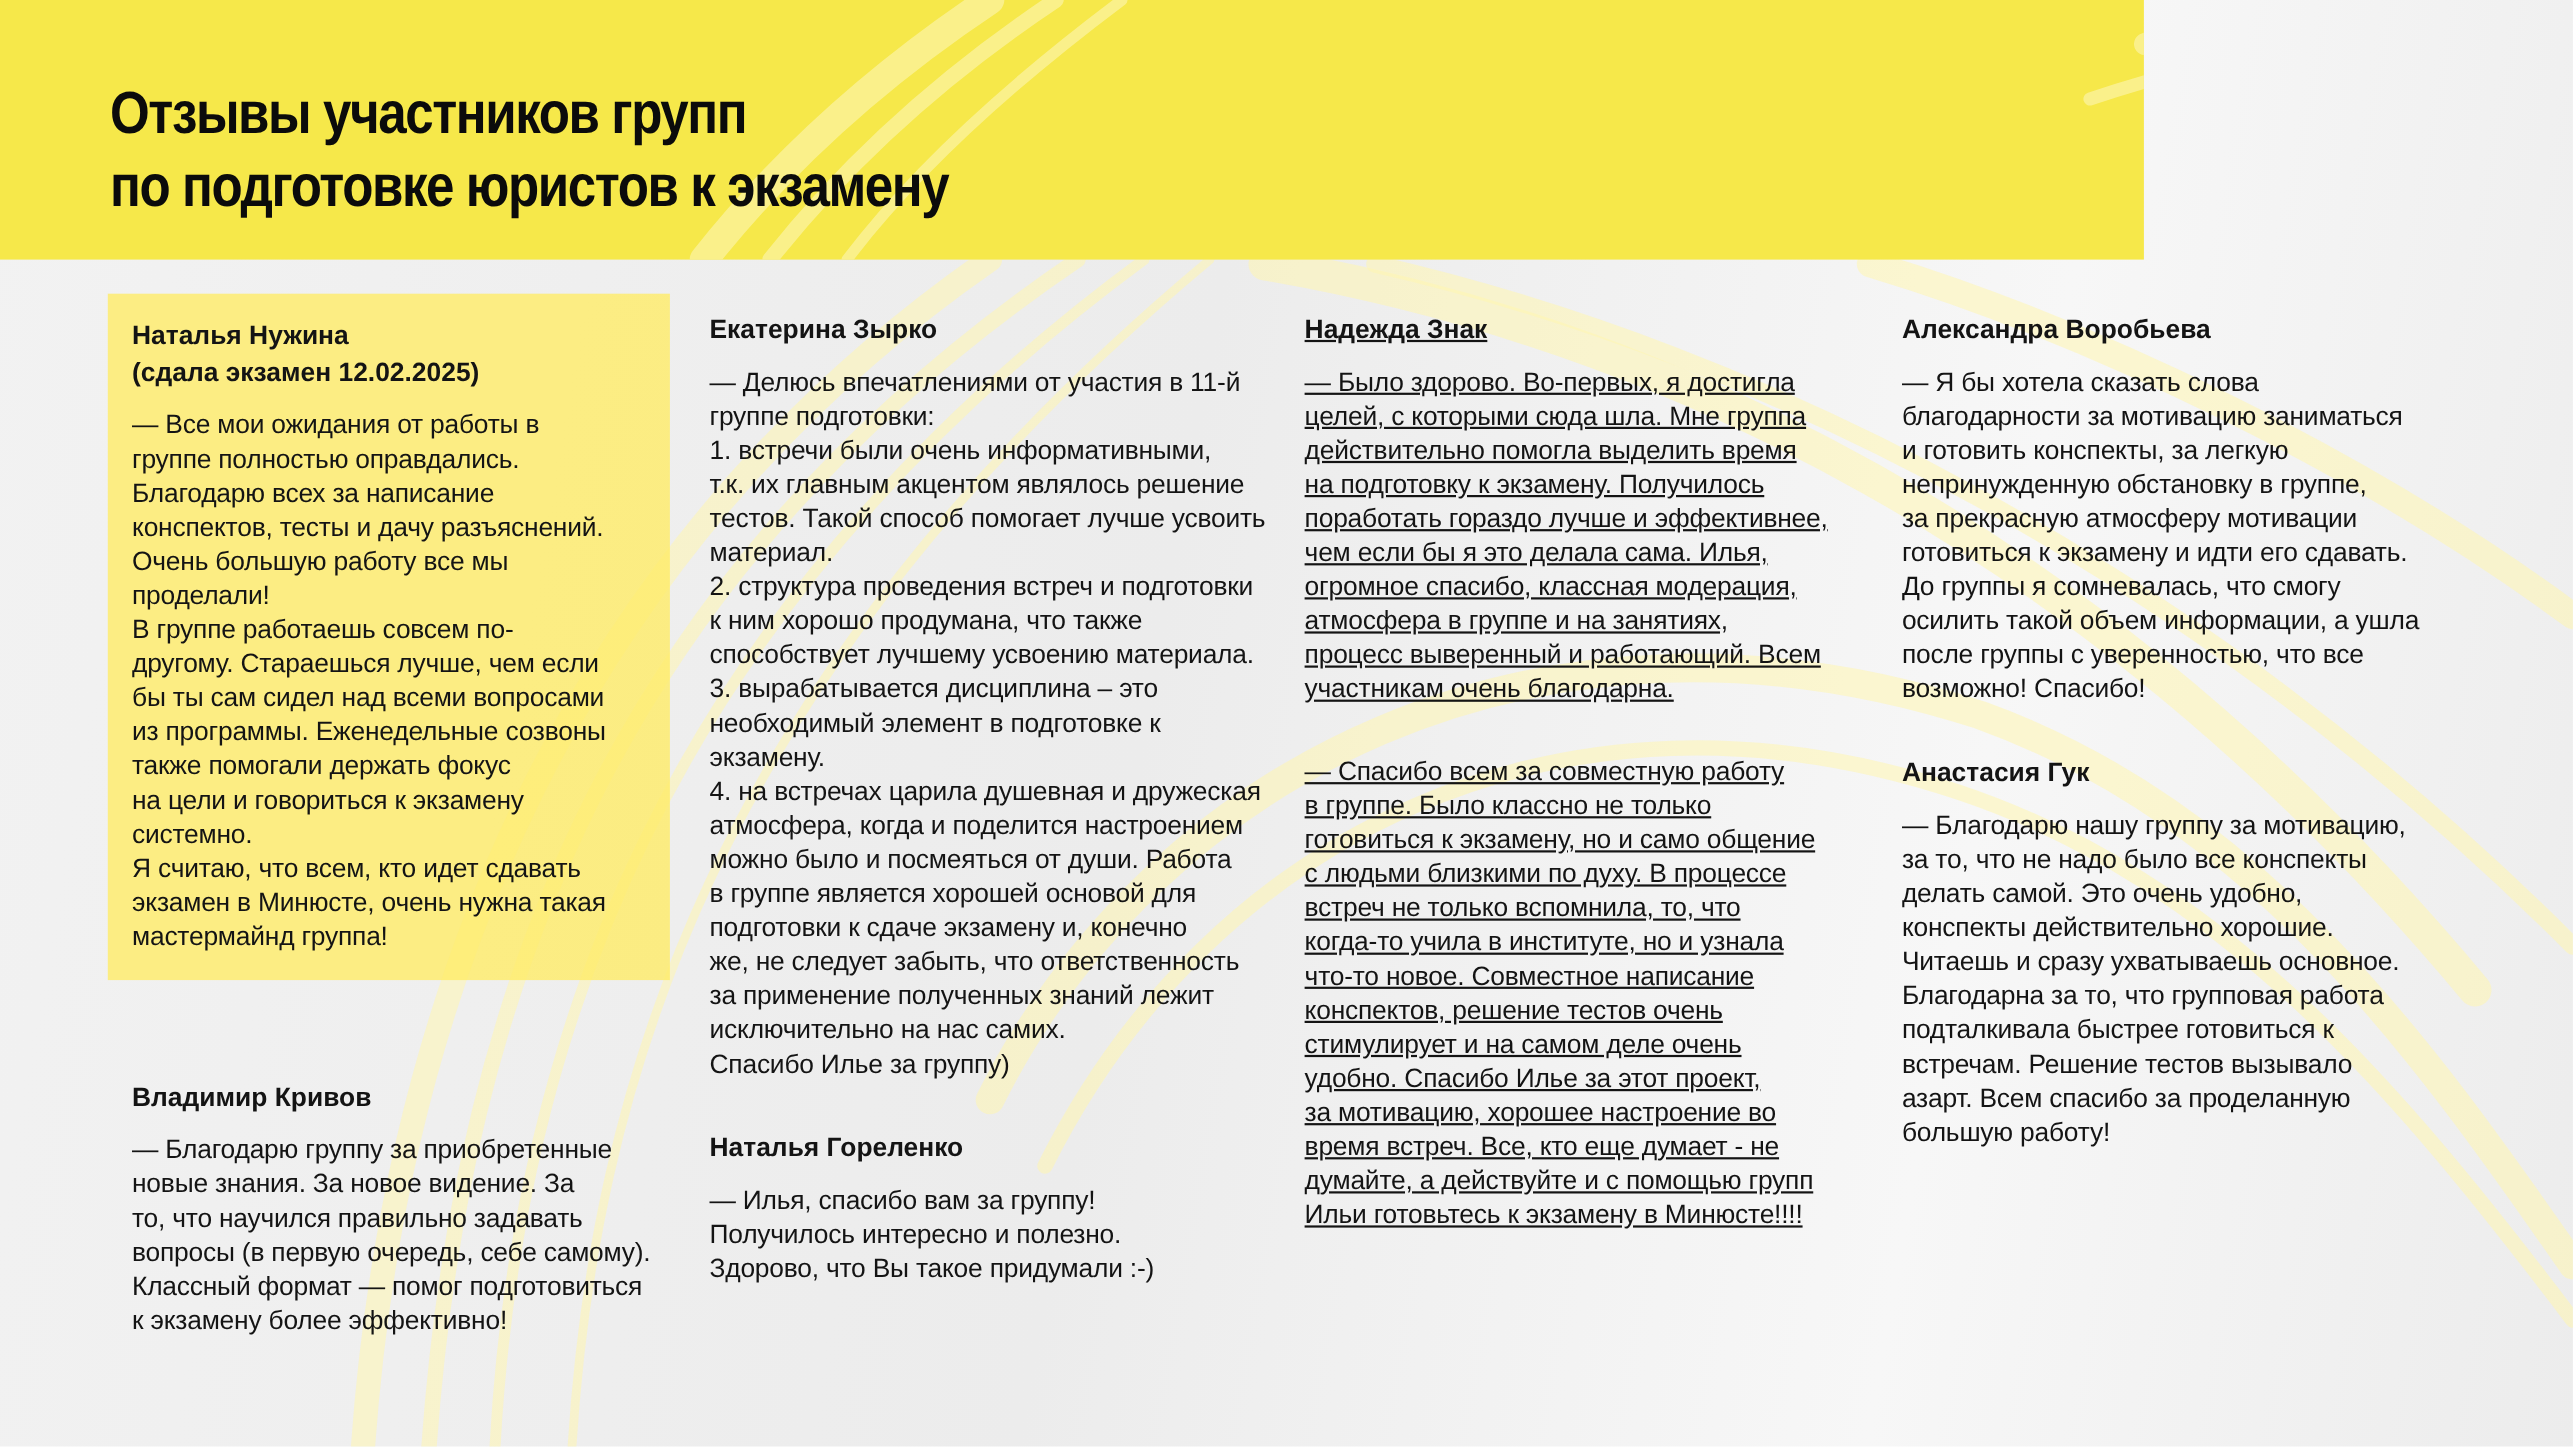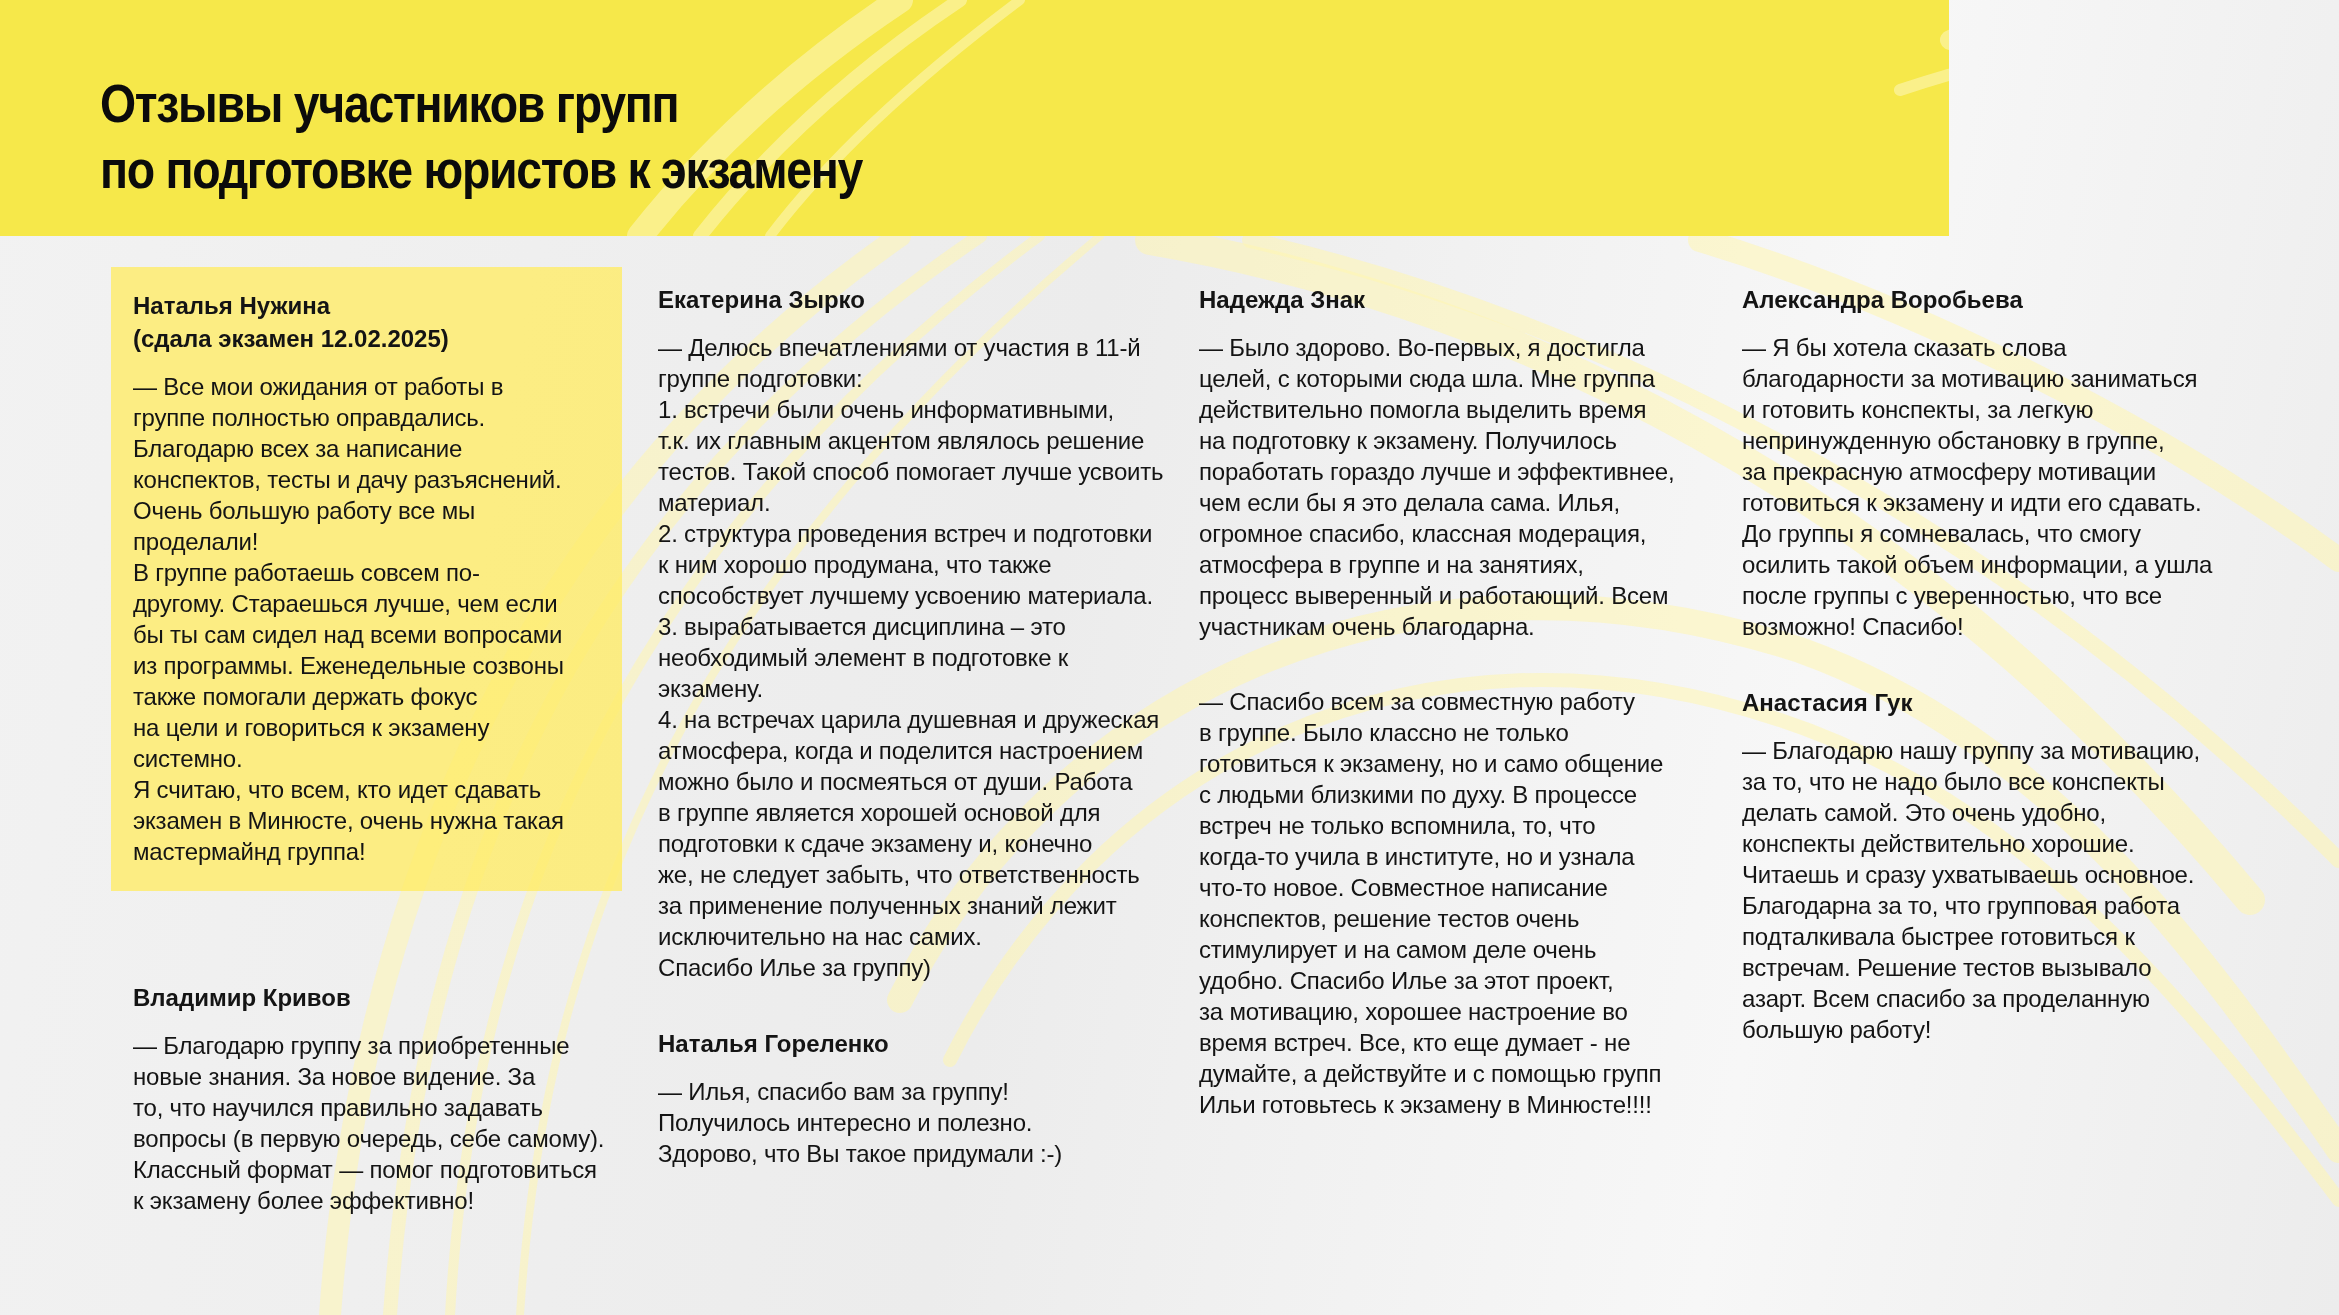--- a/index.html
+++ b/index.html
@@ -24,36 +24,36 @@
   .title span { display: block; white-space: nowrap; }
   .logo { position: absolute; left: 1990px; top: 30px; width: 330px; height: 180px; }
   .logo-text {
     position: absolute; right: 175px; top: 62px; text-align: right;
     font-family: "Liberation Sans", sans-serif; font-size: 21px; line-height: 25px;
     color: #2b2b2b; letter-spacing: -0.5px; transform: scaleX(0.8); transform-origin: right top;
   }
   .logo-text span { display: block; white-space: nowrap; }
   .logo-mark { position: absolute; left: 140px; top: 5px; width: 170px; height: 170px; }
 
-  .col { position: absolute; top: 267px; width: 530px; margin-left: 13px; }
+  .col { position: absolute; top: 267px; width: 530px; }
   .review { margin-bottom: 44px; }
   .review-name {
     font-weight: 700; font-size: 24px; line-height: 33px; margin: 0 0 16px 0;
     white-space: pre-line;
   }
   .review-text {
     font-size: 24px; line-height: 31px; margin: 0; white-space: pre-line; letter-spacing: -0.2px;
   }
   .highlight-box {
     background: rgba(255, 236, 100, 0.78);
     padding: 22px 20px 24px 22px; width: 469px; margin-left: -22px; margin-top: 0;
   }
   .col1 { left: 120px; }
   .col2 { left: 645px; top: 283px; }
-  .col3 { left: 1186px; top: 283px; }
+  .col3 { left: 1186px; top: 283px; text-decoration: underline; }
   .col4 { left: 1729px; top: 283px; }
   .col1 .highlight-box .review-name { margin-bottom: 16px; }
   .spacer-1 { height: 46px; }
 </style>
 </head>
 <body>
 
 <svg class="bg-swirls" viewBox="0 0 2339 1315">
   <g fill="none" stroke="#fff6b0" stroke-opacity="0.55" stroke-linecap="round">
     <path d="M330 1315 C 360 900, 520 500, 900 236" stroke-width="22"></path>

